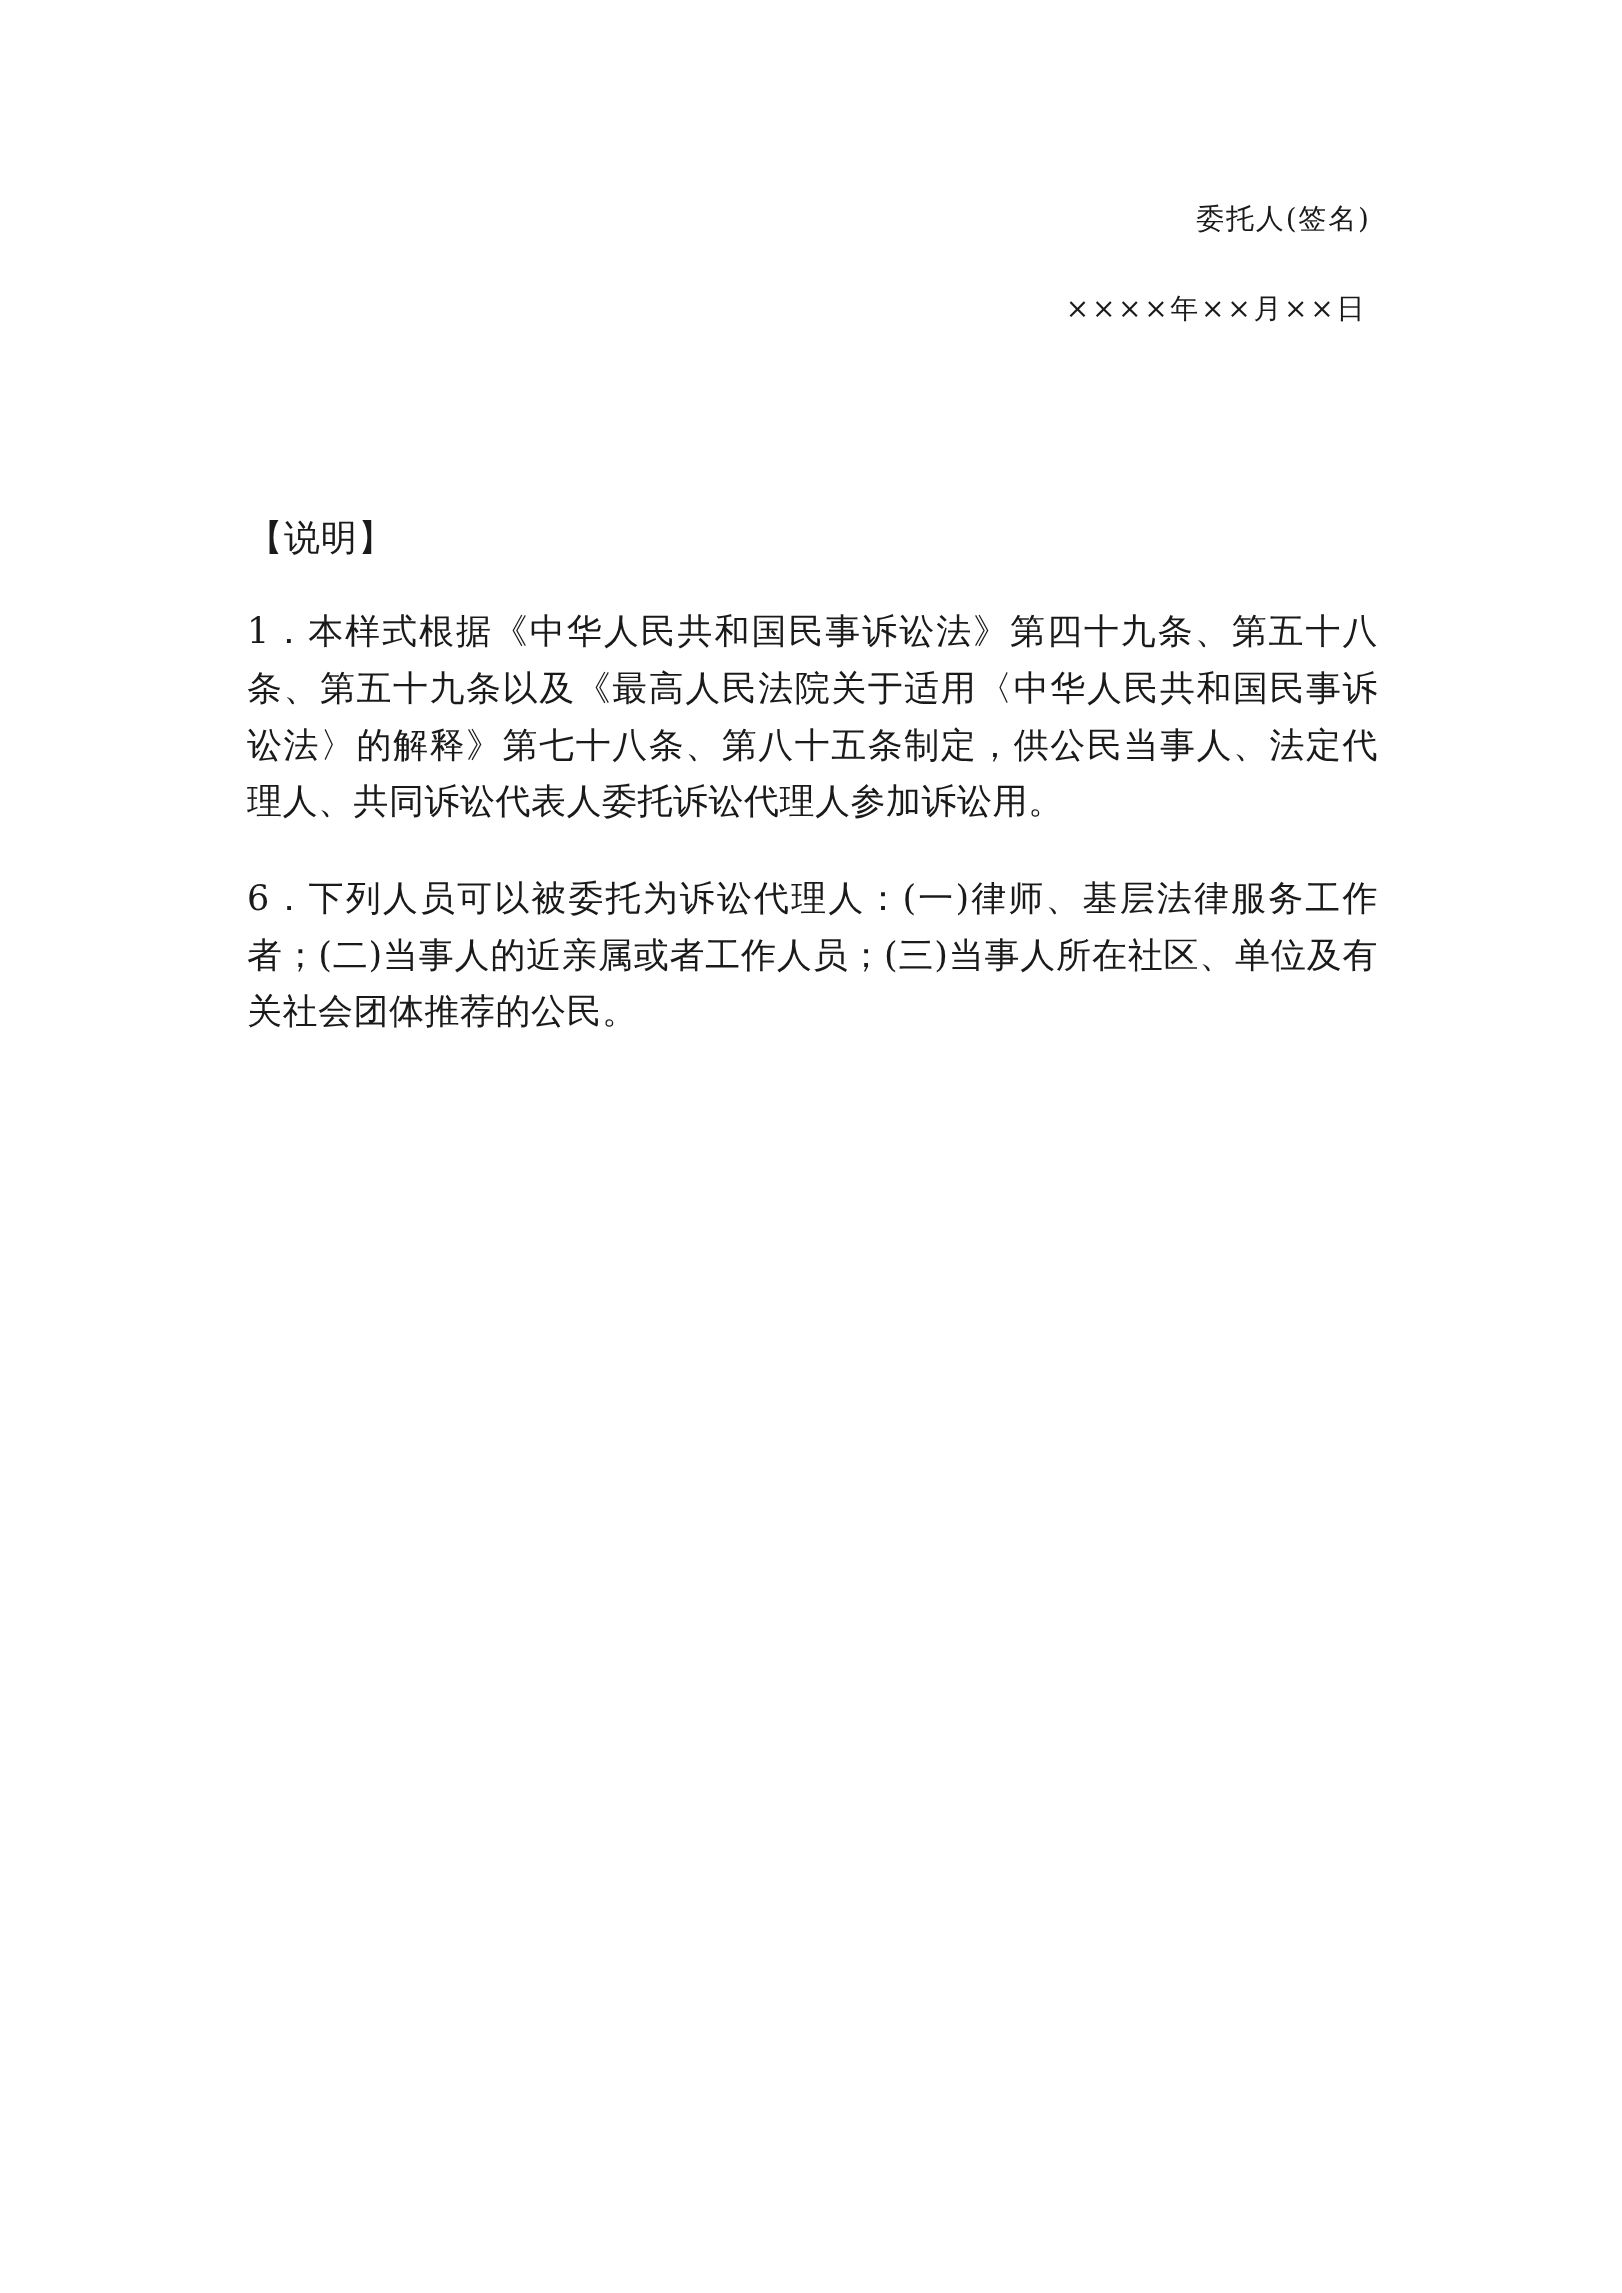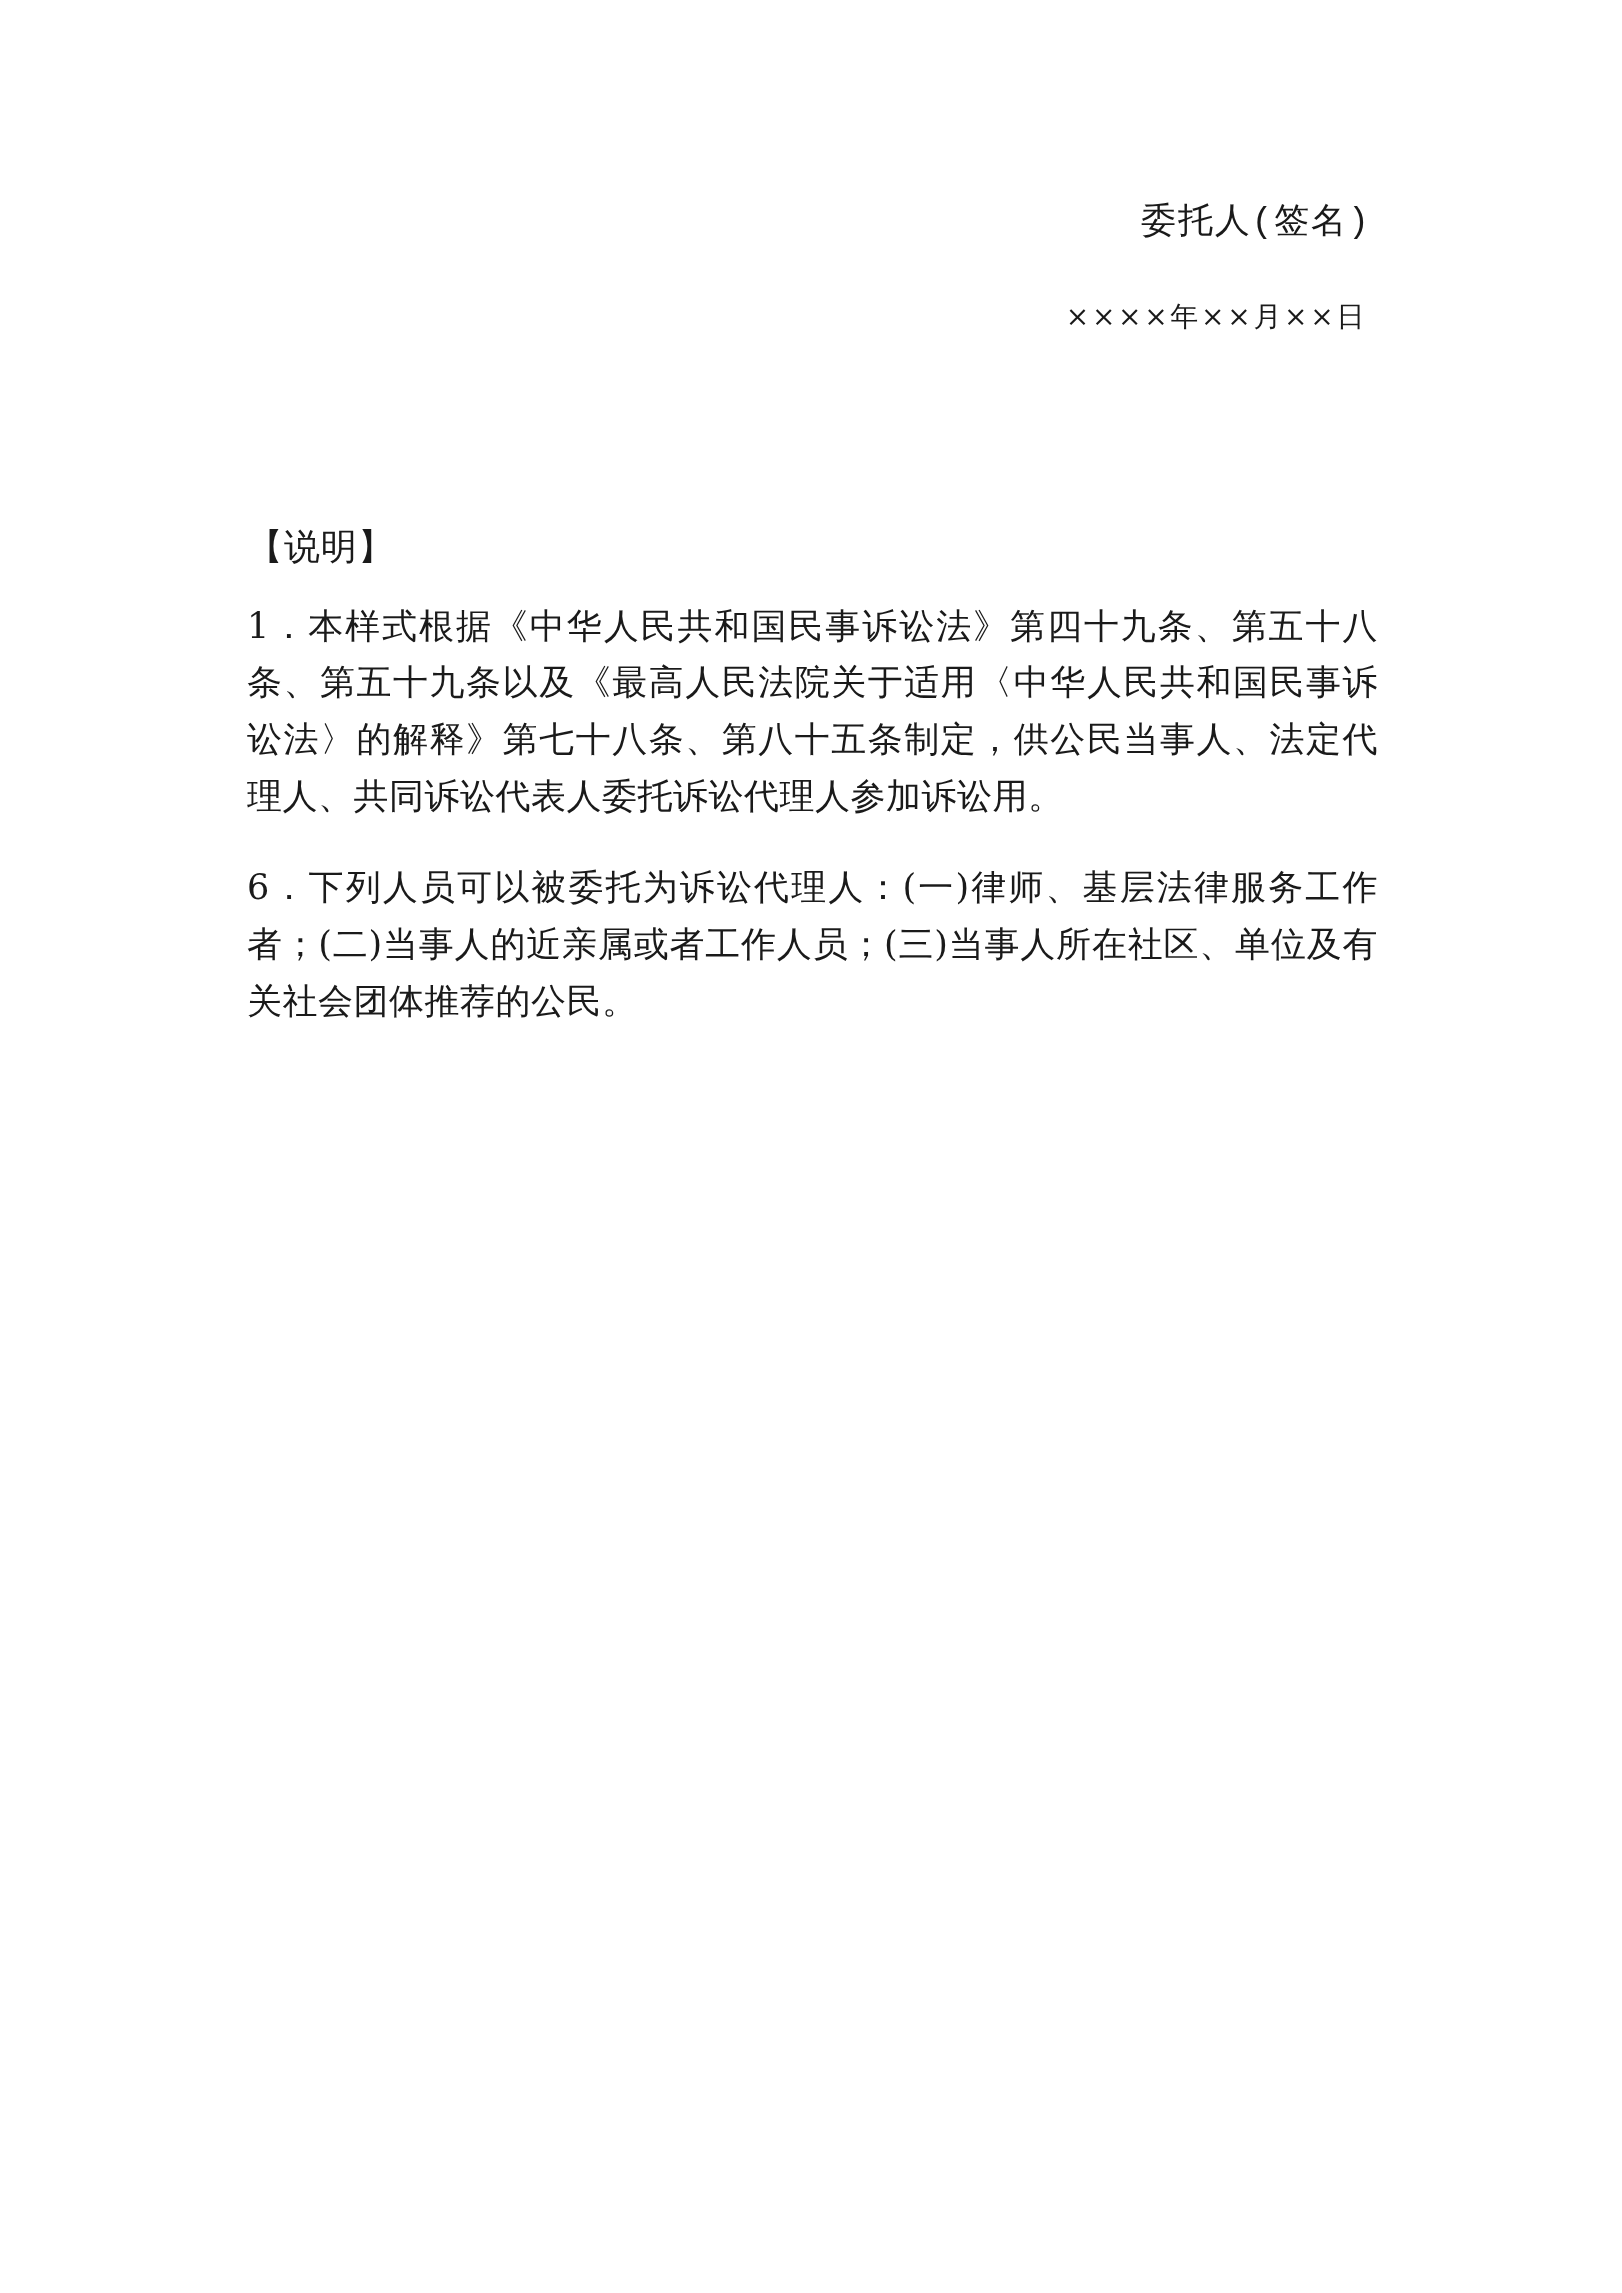--- a/index.html
+++ b/index.html
@@ -21,40 +21,39 @@
     height: 2294px;
     padding: 0 245px 0 247px;
     position: relative;
   }
   .signature-block {
     margin-top: 202px;
     text-align: right;
     padding-right: 7.3px;
   }
   .sig-line {
-    font-size: 35px;
+    font-size: 28px;
     letter-spacing: 1.8px;
     line-height: 1.2;
-    font-family: Liberation Mono, monospace;
   }
   .date-line {
     margin-top: 56px;
     font-size: 28px;
     letter-spacing: 2.7px;
     line-height: 1.2;
     padding-right: 3.6px;
   }
   .notes-heading {
     margin-top: 189px;
     font-size: 36px;
     letter-spacing: 0.9px;
     font-weight: 400;
   }
   .note-para {
-    margin-top: 26px;
+    margin-top: 40px;
     font-size: 35px;
     line-height: 1.62;
     text-align: justify;
     text-justify: inter-ideograph;
     letter-spacing: 0.5px;
   }
 </style>
 </head>
 <body>
 

